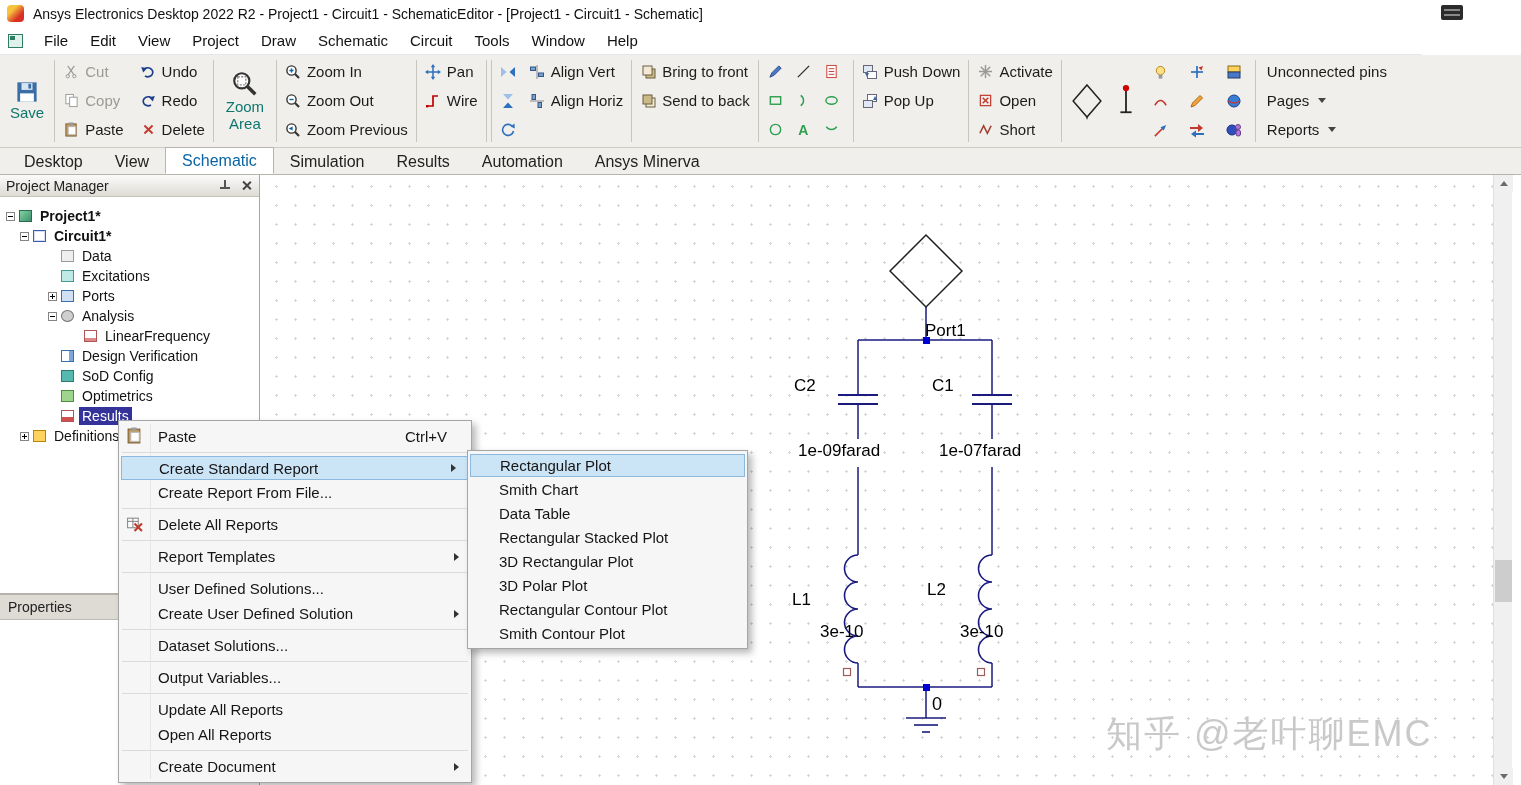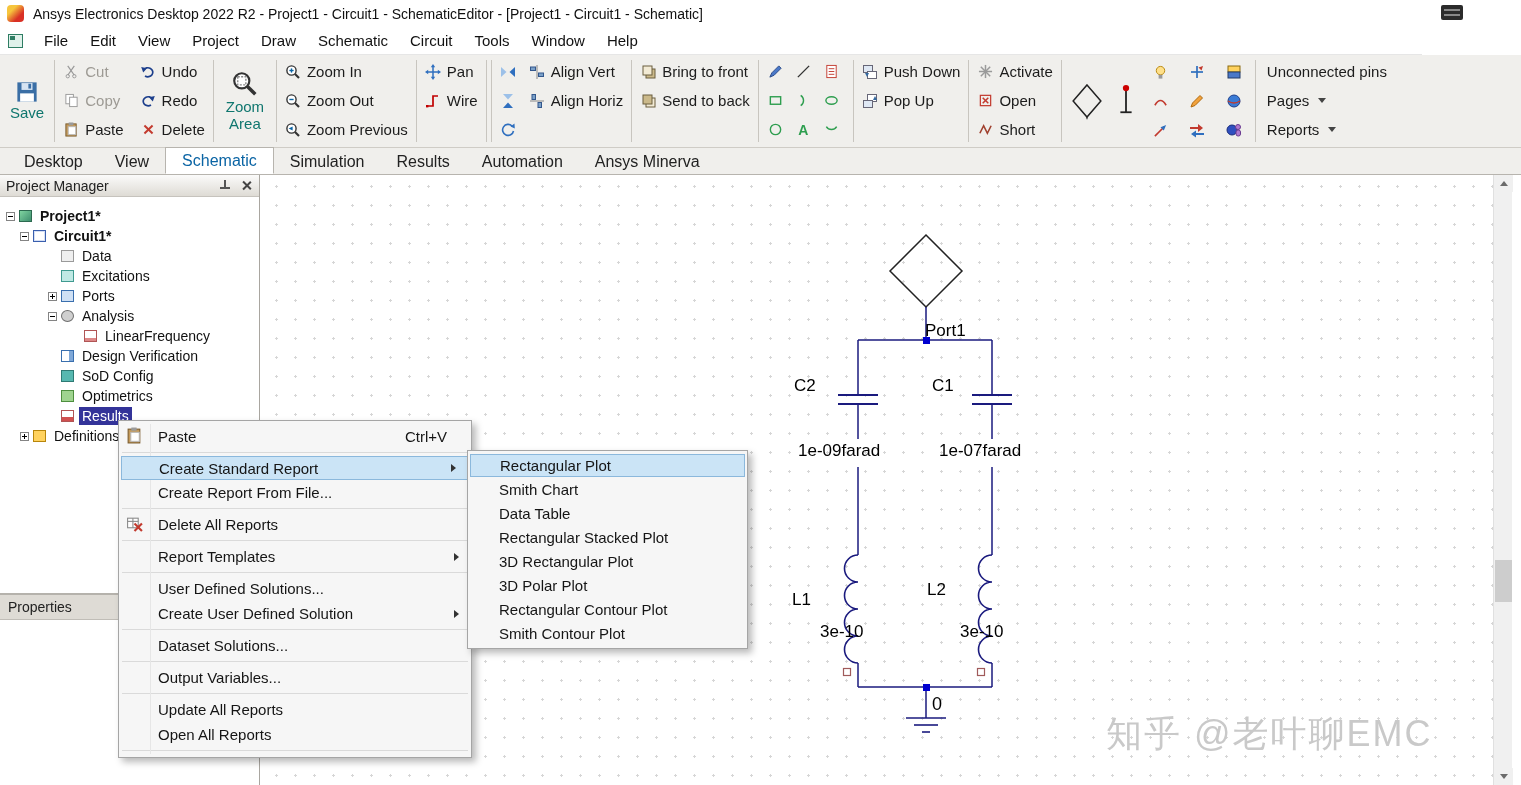--- a/index.html
+++ b/index.html
@@ -833,20 +833,24 @@
     <span>Output Variables...</span>
   </div>
   <div class="ctx-sep"></div>
   <div class="ctx-item">
     <span>Update All Reports</span>
   </div>
   <div class="ctx-item">
     <span>Open All Reports</span>
   </div>
   <div class="ctx-sep"></div>
+  <div class="ctx-item">
+    <span>Create Document</span>
+    <span class="sub-arrow"></span>
+  </div>
 </div>
 
 <div id="submenu">
   <div class="sub-item hl">Rectangular Plot</div>
   <div class="sub-item">Smith Chart</div>
   <div class="sub-item">Data Table</div>
   <div class="sub-item">Rectangular Stacked Plot</div>
   <div class="sub-item">3D Rectangular Plot</div>
   <div class="sub-item">3D Polar Plot</div>
   <div class="sub-item">Rectangular Contour Plot</div>

